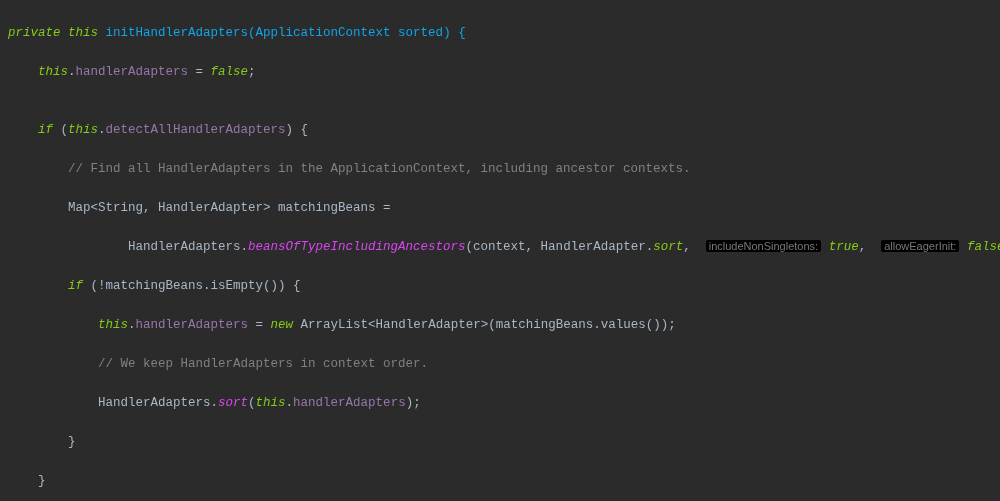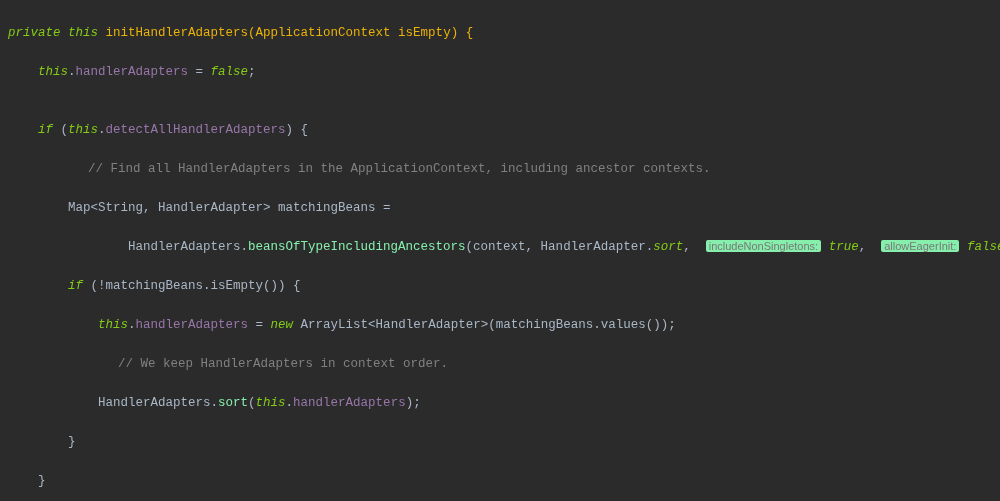--- a/index.html
+++ b/index.html
@@ -13,38 +13,38 @@
     overflow-x: auto;
   }
   .editor {
     padding: 4px 0 12px 8px;
     white-space: pre;
     min-width: 1000px;
   }
   .ln { display: block; }
   .kw { color: #84cc16; font-style: italic; }             
   .field { color: #9876aa; }            
-  .comment { color: #808080; margin-left: 20px; }
-  .staticm { color: #86efac; }
-  .plain { color: #eab308; text-align: center; }
+  .comment { color: #808080; }
+  .staticm { color: #d946ef; font-style: italic; }
+  .plain { color: #0ea5e9; text-align: center; }
   .hint {
     color: #787878;
-    background: #86efac;
+    background: #000000;
     font-style: normal;
     font-family: "Segoe UI", Arial, sans-serif;
     font-size: 11px;
     padding: 0 3px;
     border-radius: 2px;
   }
 </style>
 </head>
 <body>
 
 <div class="editor">
-<span class="ln"><span class="kw">private</span> <span class="kw">this</span> <span class="plain">initHandlerAdapters</span><span class="plain">(ApplicationContext isEmpty) {</span></span>
+<span class="ln"><span class="kw">private</span> <span class="kw">this</span> <span class="plain">initHandlerAdapters</span><span class="plain">(ApplicationContext sorted) {</span></span>
 <span class="ln">    <span class="kw">this</span><span>.</span><span class="field">handlerAdapters</span><span> = </span><span class="kw">false</span><span>;</span></span>
 <span class="ln"><span></span></span>
 <span class="ln">    <span class="kw">if</span><span> (</span><span class="kw">this</span><span>.</span><span class="field">detectAllHandlerAdapters</span><span>) {</span></span>
 <span class="ln">        <span class="comment">// Find all HandlerAdapters in the ApplicationContext, including ancestor contexts.</span></span>
 <span class="ln">        <span>Map&lt;String, HandlerAdapter&gt; matchingBeans =</span></span>
 <span class="ln">                <span>HandlerAdapters.</span><span class="staticm">beansOfTypeIncludingAncestors</span><span>(context, HandlerAdapter.</span><span class="kw">sort</span><span>, </span> <span class="hint">includeNonSingletons:</span><span> </span><span class="kw">true</span><span>, </span> <span class="hint">allowEagerInit:</span><span> </span><span class="kw">false</span></span>
 <span class="ln">        <span class="kw">if</span><span> (!matchingBeans.isEmpty()) {</span></span>
 <span class="ln">            <span class="kw">this</span><span>.</span><span class="field">handlerAdapters</span><span> = </span><span class="kw">new</span><span> ArrayList&lt;HandlerAdapter&gt;(matchingBeans.values());</span></span>
 <span class="ln">            <span class="comment">// We keep HandlerAdapters in context order.</span></span>
 <span class="ln">            <span>HandlerAdapters.</span><span class="staticm">sort</span><span>(</span><span class="kw">this</span><span>.</span><span class="field">handlerAdapters</span><span>);</span></span>

